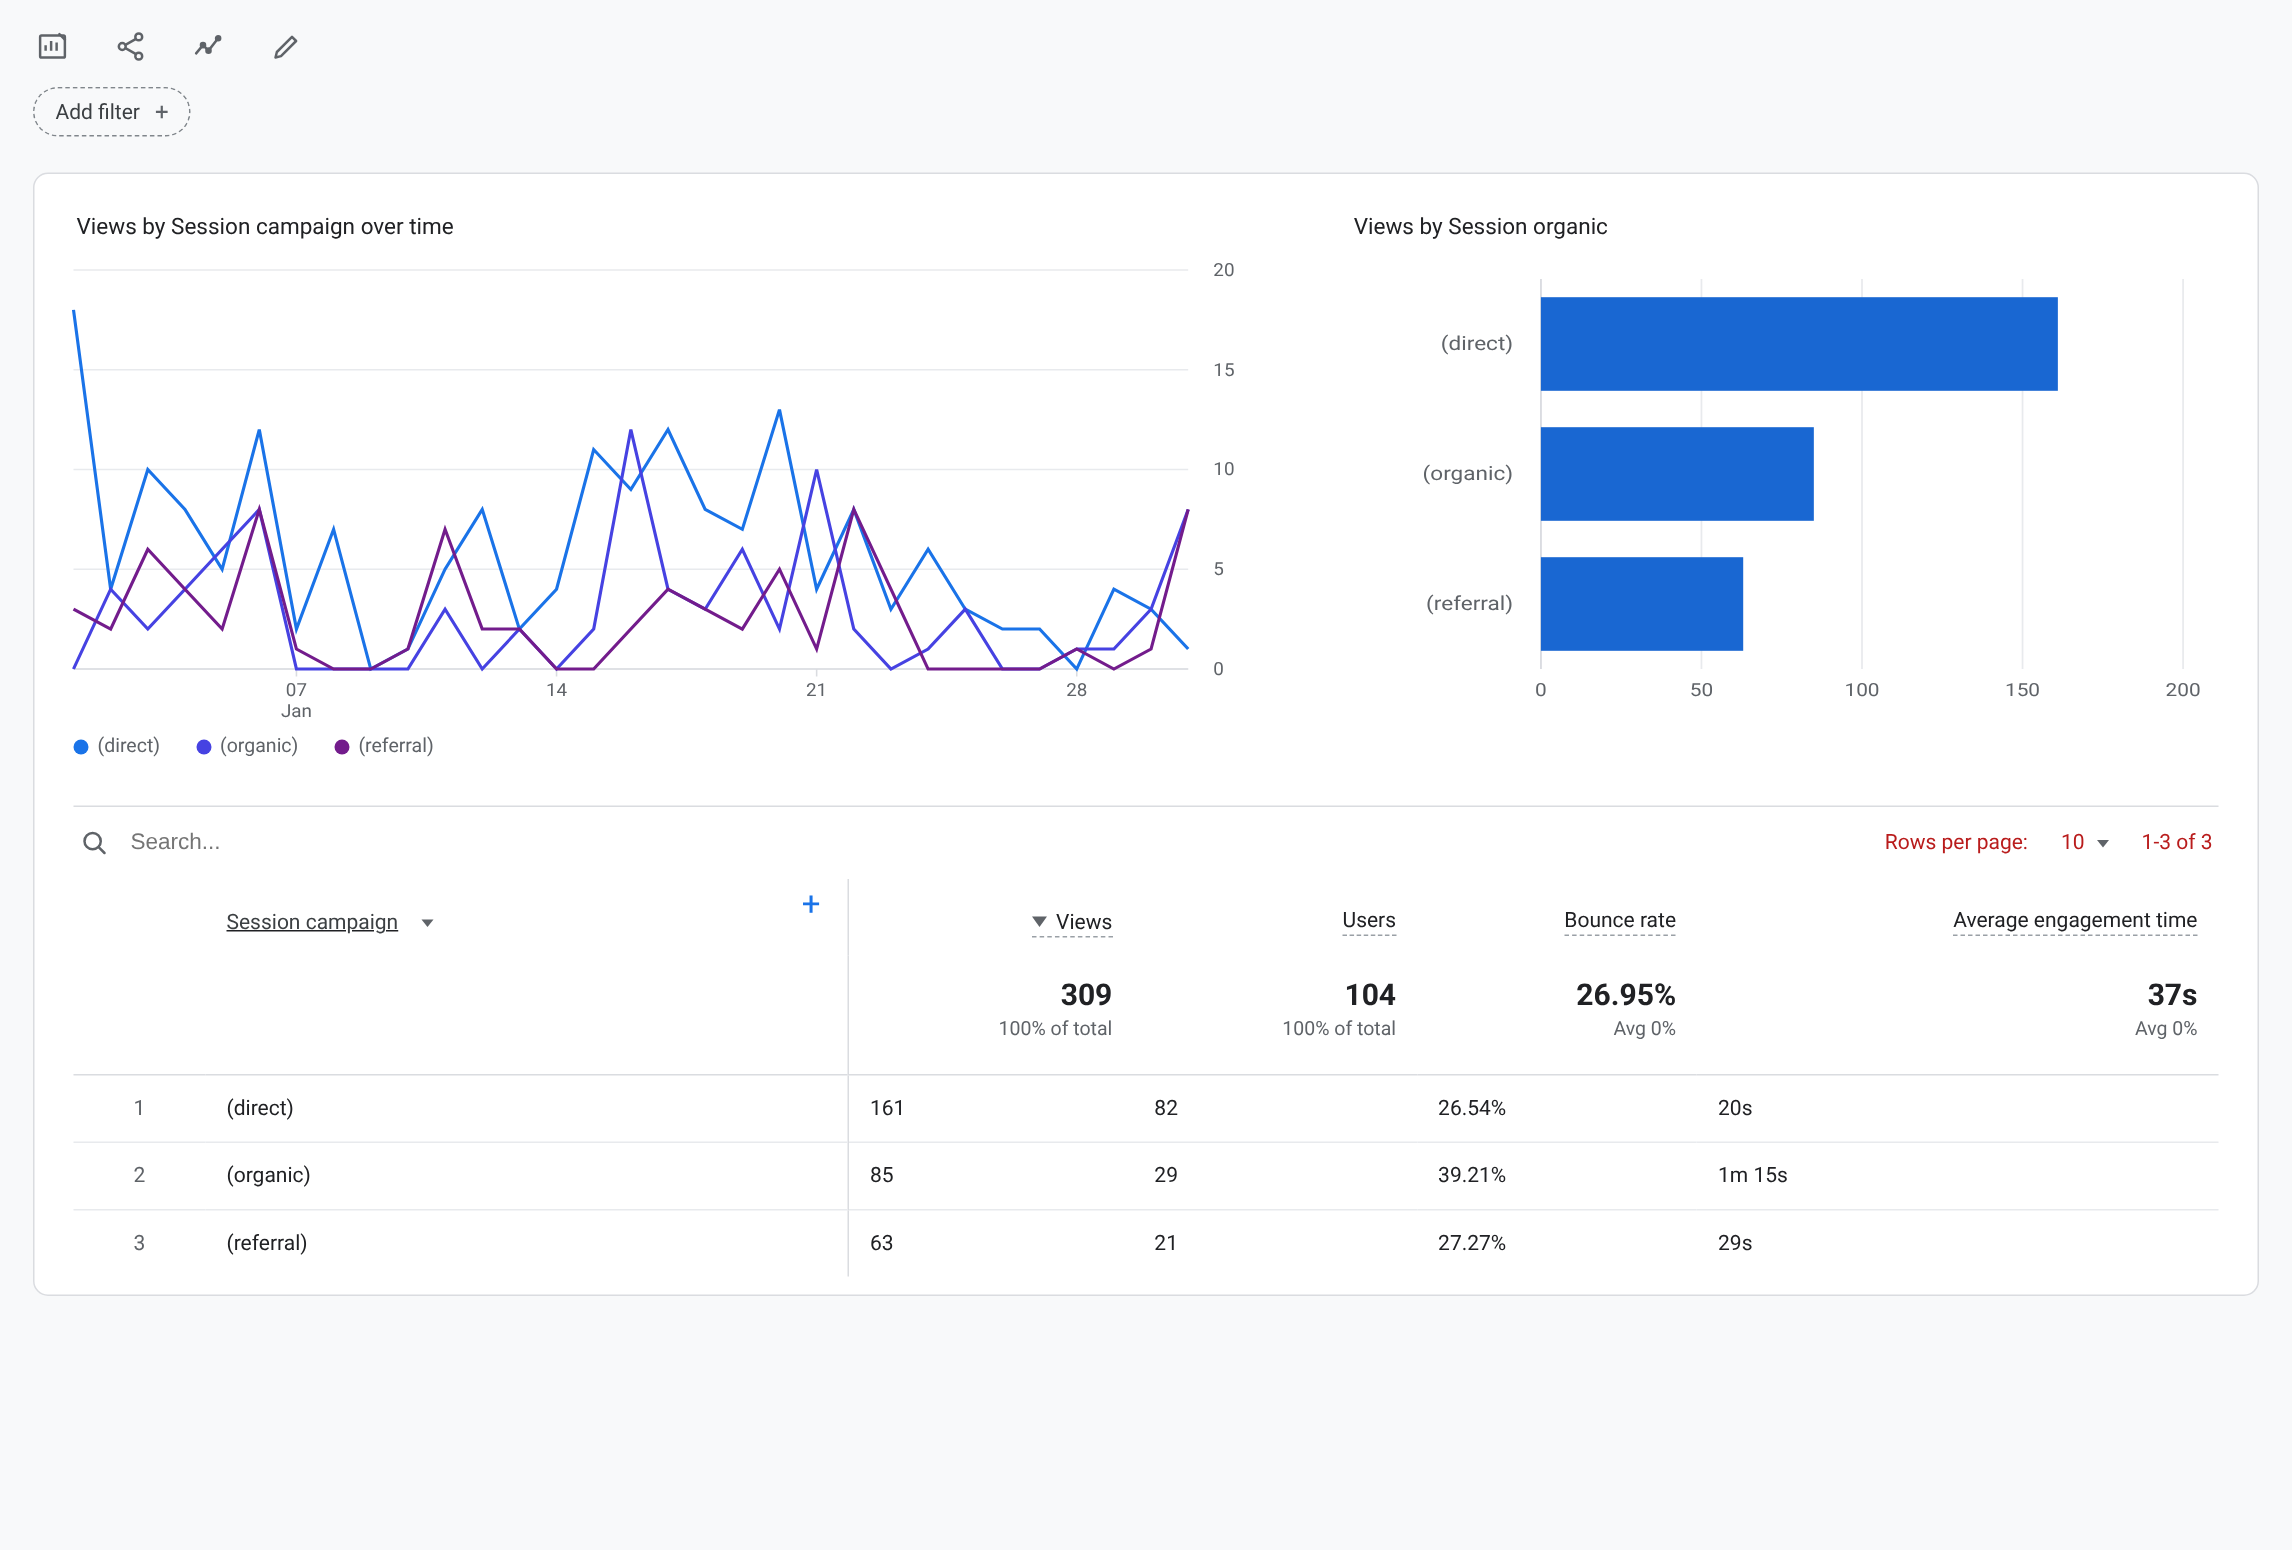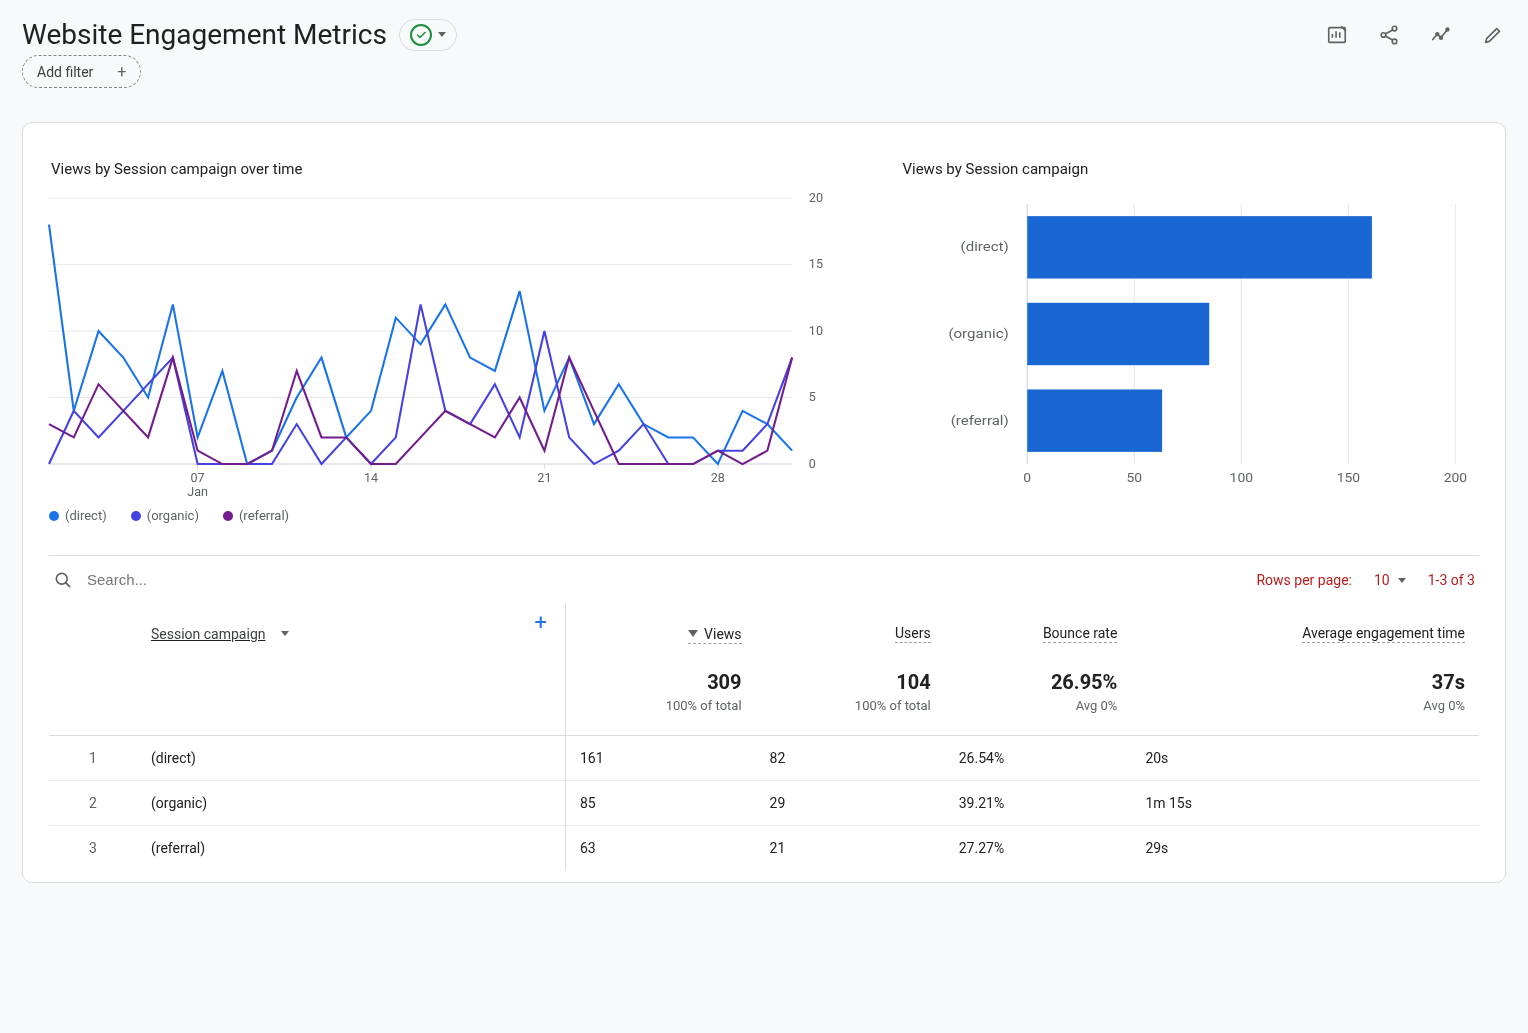--- a/index.html
+++ b/index.html
@@ -20,24 +20,24 @@
   .hdr-row{display:flex;align-items:center;justify-content:space-between;}
   .hdr-left{display:flex;align-items:center;gap:12px;}
   h1.title{font-size:28px;font-weight:400;margin:0;color:#202124;}
   .status-pill{display:inline-flex;align-items:center;gap:6px;border:1px solid var(--border);border-radius:999px;padding:4px 10px;}
   .status-check{width:18px;height:18px;border-radius:50%;border:2px solid #1e8e3e;display:flex;align-items:center;justify-content:center;}
   .status-check svg{width:12px;height:12px;}
   .caret-sm{width:0;height:0;border-left:4px solid transparent;border-right:4px solid transparent;border-top:5px solid #5f6368;}
   .hdr-right{display:flex;gap:26px;align-items:center;color:#5f6368;}
   .hdr-right .hicon{width:26px;height:26px;display:flex;align-items:center;justify-content:center;cursor:pointer;}
   .hicon svg{width:22px;height:22px;stroke:#5f6368;fill:none;stroke-width:1.8;}
-  .add-filter{margin-top:4px;display:inline-flex;align-items:center;gap:24px;border:1px dashed #80868b;border-radius:999px;padding:6px 14px;font-size:14px;color:#3c4043;cursor:pointer;justify-content:space-between;}
+  .add-filter{margin-top:14px;display:inline-flex;align-items:center;gap:10px;border:1px dashed #80868b;border-radius:999px;padding:6px 14px;font-size:14px;color:#3c4043;cursor:pointer;justify-content:space-between;}
   .add-filter .plus{font-size:16px;color:#5f6368;}
   
-  .card{margin-top:34px;border:1px solid var(--border);border-radius:10px;background:var(--card);padding:37px 26px 12px;}
+  .card{margin-top:24px;border:1px solid var(--border);border-radius:10px;background:var(--card);padding:26px 26px 12px;}
   .charts-row{display:flex;gap:56px;}
   .chart-left{flex:1.1;}
   .chart-right{flex:0.8;}
   .chart-title{font-size:15px;color:#202124;margin:0 0 16px 2px;}
   
   .linechart{position:relative;width:100%;height:300px;}
   .linechart svg{position:absolute;inset:0;width:100%;height:100%;overflow:visible;}
   .gridline{stroke:#e8eaed;stroke-width:1;}
   .axisline{stroke:#dadce0;stroke-width:1;}
   .series{fill:none;stroke-width:2;}
@@ -79,31 +79,20 @@
   th.col-dim{border-right:1px solid var(--border);width:400px;text-decoration:underline;}
   td.col-dim{border-right:1px solid var(--border);}
   .idx-col{width:60px;}
   th.idx-col{border-right:none;}
 </style>
 </head>
 <body>
 
 <div class="page">
   <div class="hdr-row">
-    <div class="hdr-left">
-      <h1 class="title">Website Engagement Metrics</h1>
-      <div class="status-pill">
-        <span class="status-check">
-          <svg viewBox="0 0 24 24">
-              <path d="M5 12l5 5L20 7" stroke="#1e8e3e" stroke-width="3" fill="none" stroke-linecap="round" stroke-linejoin="round"></path>
-            </svg>
-        </span>
-        <span class="caret-sm"></span>
-      </div>
-    </div>
     <div class="hdr-right">
       <span class="hicon">
         <svg viewBox="0 0 24 24">
             <rect x="3" y="4" width="18" height="16" rx="1"></rect>
             <path d="M7 15v-4M11 15V8M15 15v-6"></path>
             <path d="M17 3l4 4" stroke-linecap="round"></path>
           </svg>
       </span>
       <span class="hicon">
         <svg viewBox="0 0 24 24">
@@ -176,21 +165,21 @@
             <span>(organic)</span>
           </div>
           <div class="legend-item">
             <span class="dot" style="background:#731c8c"></span>
             <span>(referral)</span>
           </div>
         </div>
       </div>
 
       <div class="chart-right">
-        <p class="chart-title">Views by Session campaign</p>
+        <p class="chart-title">Views by Session organic</p>
         <div class="barchart">
           <svg id="bar-svg" viewBox="0 0 500 300" preserveAspectRatio="none">
               <line class="gridline" x1="110" y1="10" x2="110" y2="270"></line>
               <text x="110" y="288" font-size="12" fill="#5f6368" text-anchor="middle">0</text>
               <line class="gridline" x1="202.5" y1="10" x2="202.5" y2="270"></line>
               <text x="202.5" y="288" font-size="12" fill="#5f6368" text-anchor="middle">50</text>
               <line class="gridline" x1="295" y1="10" x2="295" y2="270"></line>
               <text x="295" y="288" font-size="12" fill="#5f6368" text-anchor="middle">100</text>
               <line class="gridline" x1="387.5" y1="10" x2="387.5" y2="270"></line>
               <text x="387.5" y="288" font-size="12" fill="#5f6368" text-anchor="middle">150</text>

